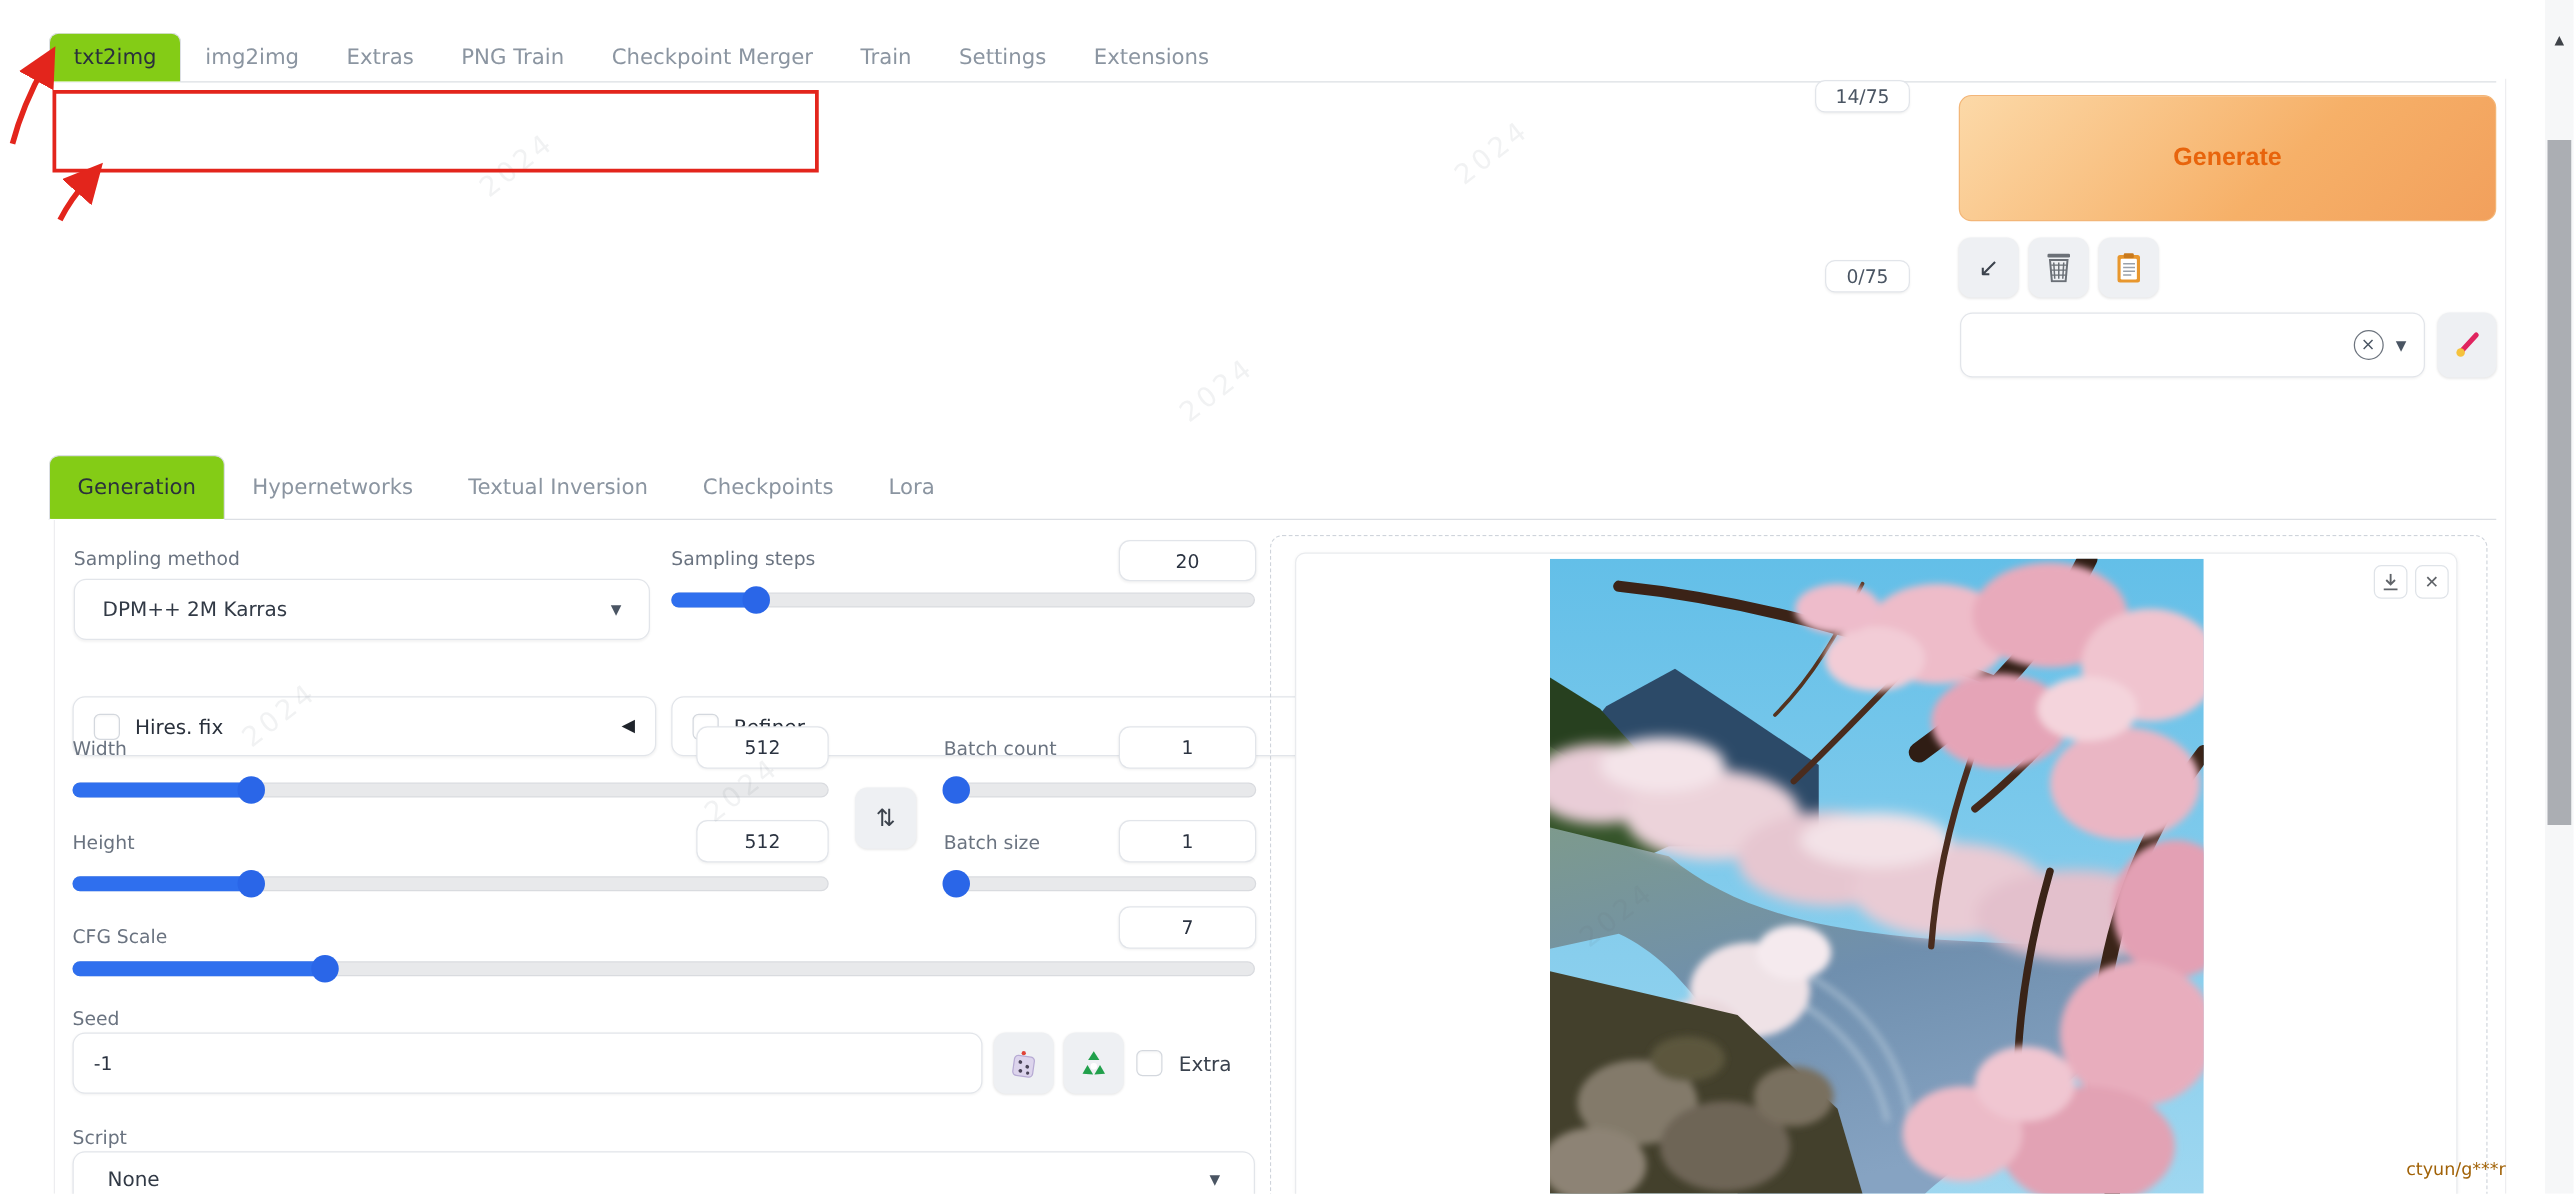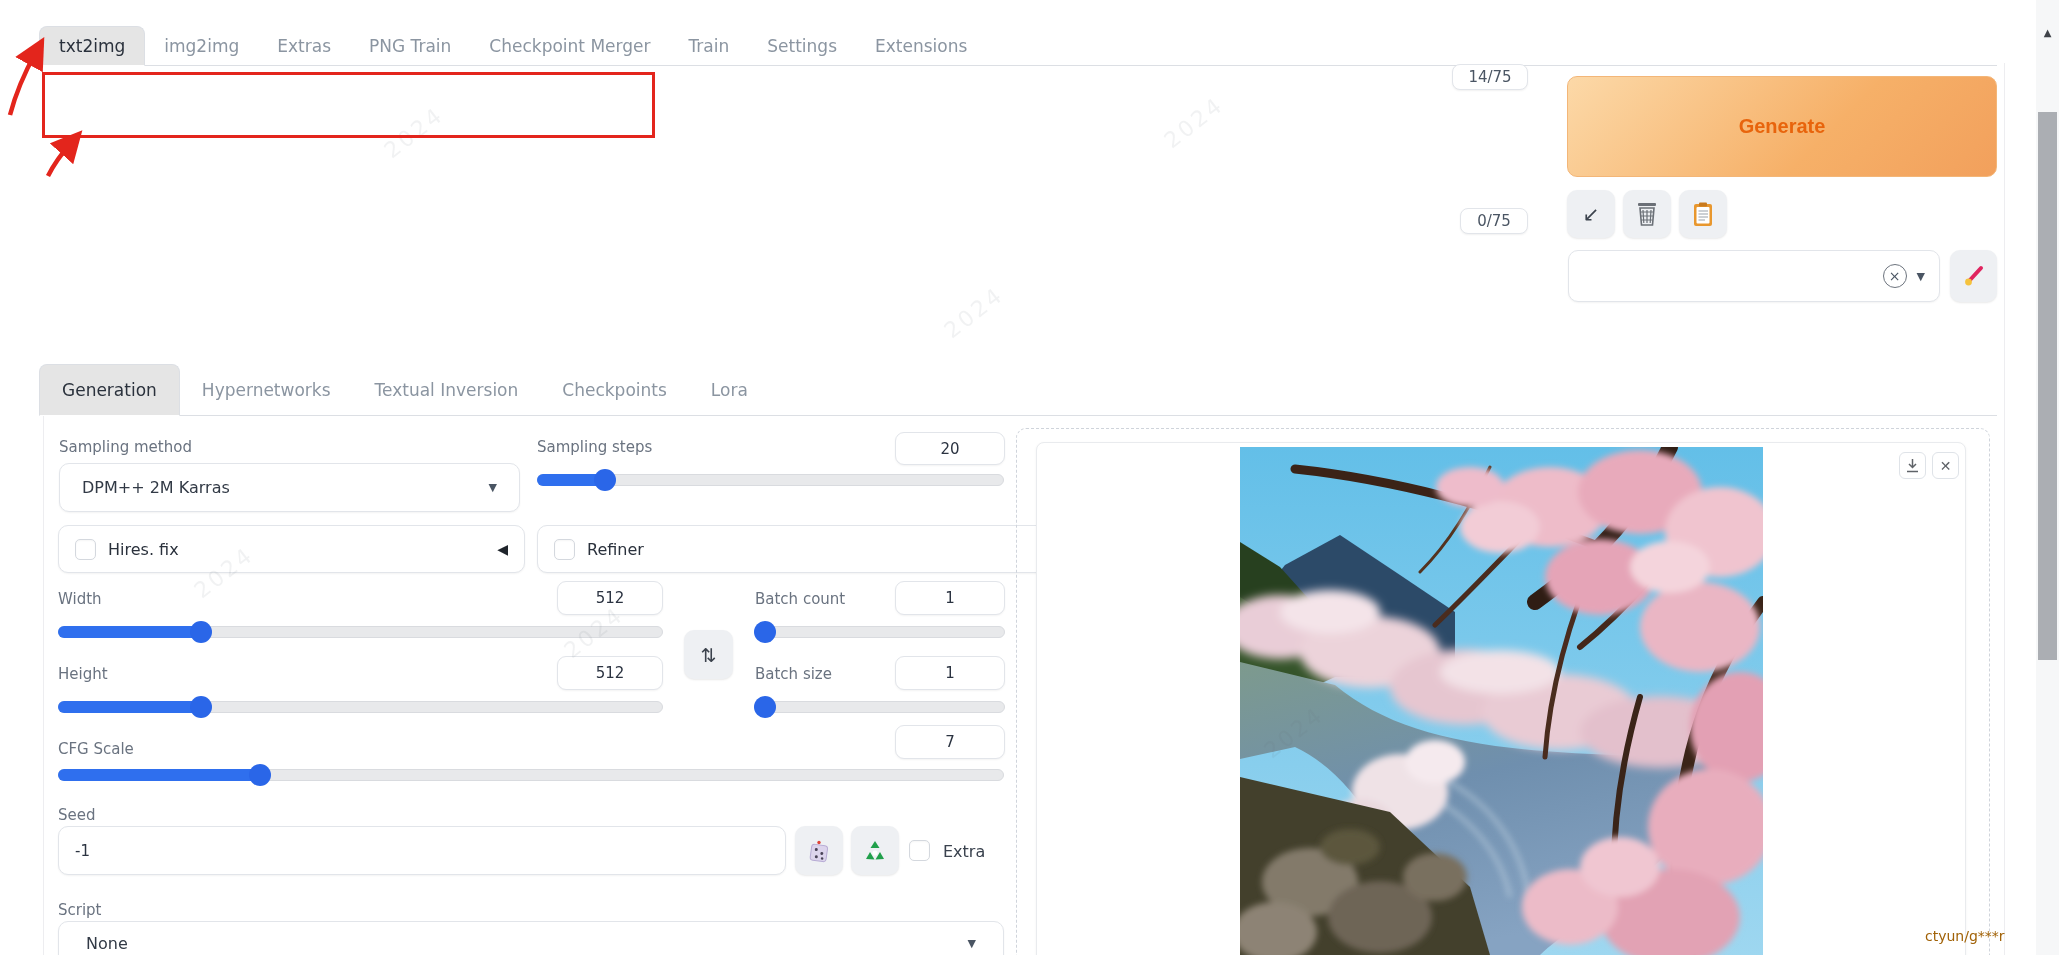--- a/index.html
+++ b/index.html
@@ -4,21 +4,21 @@
 <style>
   * { margin:0; padding:0; box-sizing:border-box; }
   html,body { width:2059px; height:955px; background:#fff; overflow:hidden;
     font-family:"DejaVu Sans","Liberation Sans",sans-serif; }
   #stage { position:relative; width:2059px; height:955px; background:#fff; }
 
   
   .tabbar { position:absolute; display:flex; align-items:flex-end; border-bottom:1px solid #dcdfe4; }
   #main-tabs { left:39px; top:24px; width:1958px; height:42px; }
   .tab { padding:9px 19px; font-size:17px; color:#8b95a1; white-space:nowrap; cursor:pointer; }
-  .tab.active { background:#e5e5e5; color:#2a313c; border:1px solid #dcdfe4; border-bottom:1px solid #fff;
+  .tab.active { background:#84cc16; color:#2a313c; border:1px solid #dcdfe4; border-bottom:1px solid #fff;
     border-radius:8px 8px 0 0; margin-bottom:-1px; }
   #gen-tabs { left:39px; top:353px; width:1958px; height:63px; }
   #gen-tabs .tab { padding:15px 22px; }
 
   
   .box { position:absolute; background:#fff; border:1px solid #e2e5ea; border-radius:10px;
     box-shadow:0 1px 2px rgba(0,0,0,.05); }
   textarea.box { resize:none; outline:none; font-family:inherit; font-size:15px; color:#394150;
     padding:13px 16px; line-height:1.4; }
   textarea.box::placeholder { color:#a7aeb9; }
@@ -36,21 +36,21 @@
   
   .slider { position:absolute; height:12px; border-radius:7px; background:#e8e9eb;
     border:1px solid #d9dbdf; }
   .slider .fill { position:absolute; left:-1px; top:-1px; height:12px; border-radius:7px 0 0 7px;
     background:#2f6fee; }
   .slider .thumb { position:absolute; top:-6px; width:22px; height:22px; border-radius:50%;
     background:#2a66e8; }
 
   
   .panel { position:absolute; background:#fff; border:1px solid #e2e5ea; border-radius:10px;
-    box-shadow:0 1px 2px rgba(0,0,0,.05); display:flex; align-items:center; padding:0 16px; }
+    box-shadow:0 1px 2px rgba(0,0,0,.05); display:flex; align-items:center; padding:0 16px;margin-top:32px; }
   .checkbox { width:21px; height:21px; border:1.5px solid #d4d8de; border-radius:5px; background:#fff;
     box-shadow:inset 0 1px 2px rgba(0,0,0,.04); flex:none; }
   .panel .ptitle { font-size:16px; color:#2a313c; margin-left:12px; }
   .panel .tri { margin-left:auto; font-size:14px; color:#1f242b; }
 
   
   #generate-btn { position:absolute; left:1567px; top:76px; width:430px; height:101px;
     background:linear-gradient(135deg,#fcd9a8 0%,#f6b068 60%,#f2a05c 100%);
     border:1px solid #f3b678; border-radius:10px; font-size:20px; font-weight:bold; color:#e8640c;
     display:flex; align-items:center; justify-content:center; cursor:pointer; }

